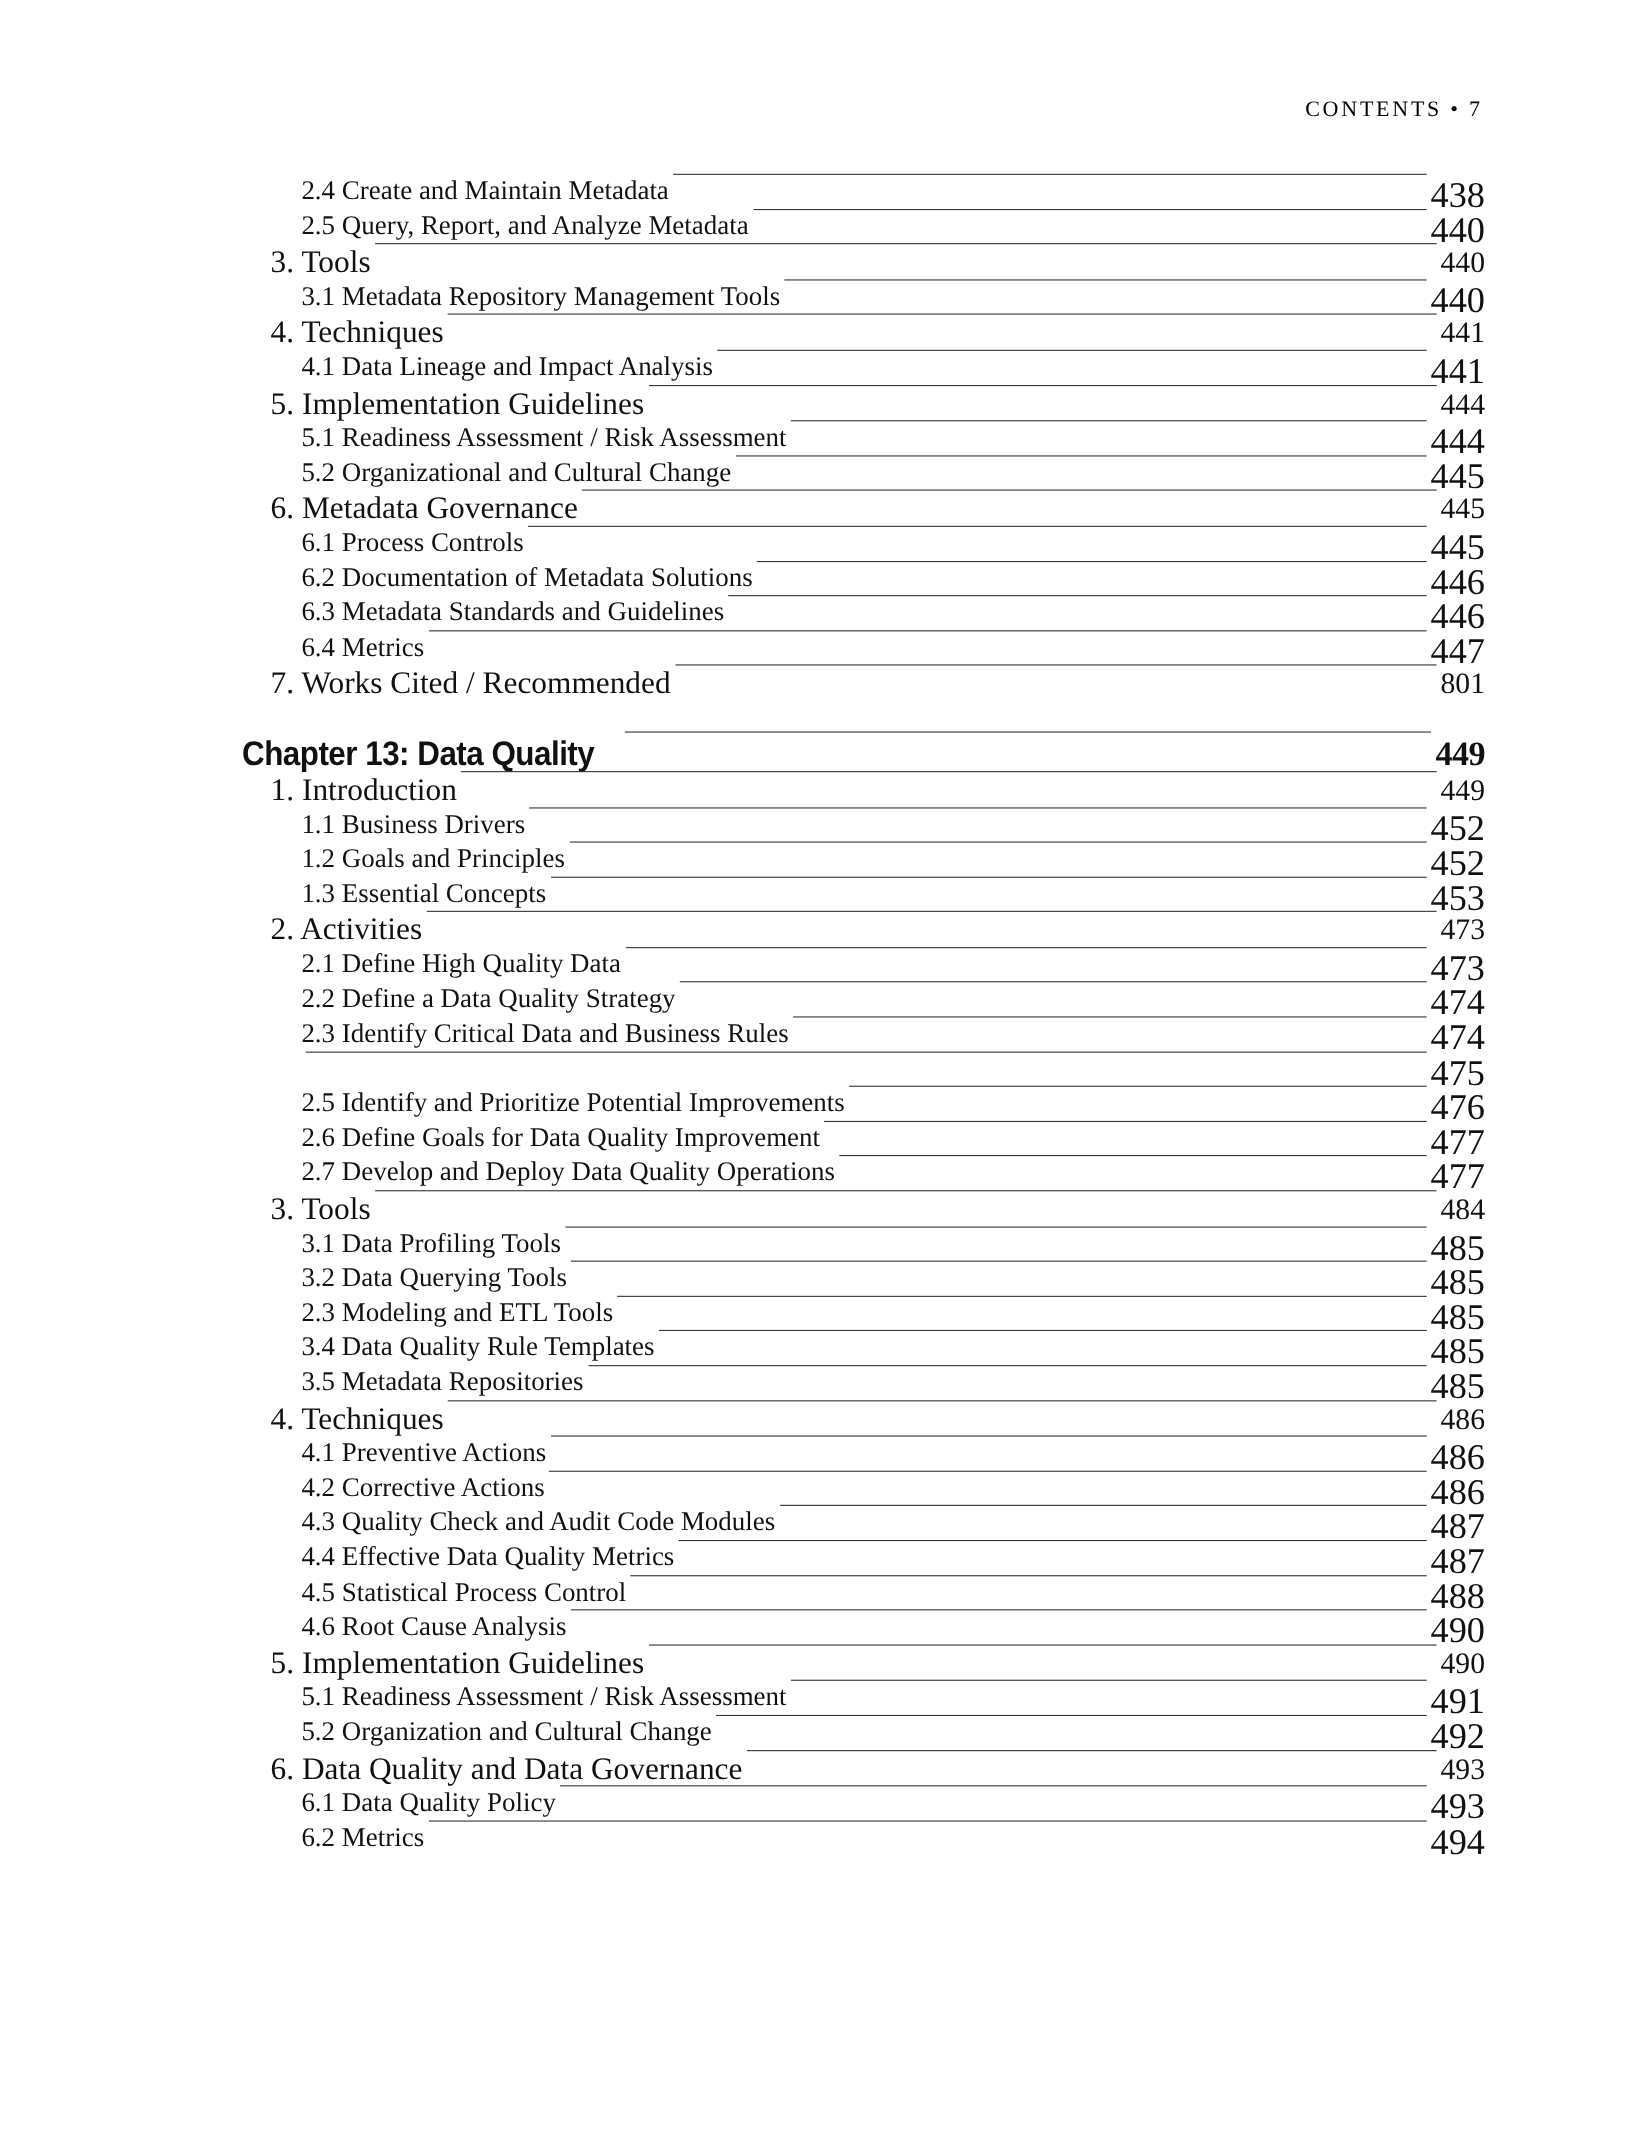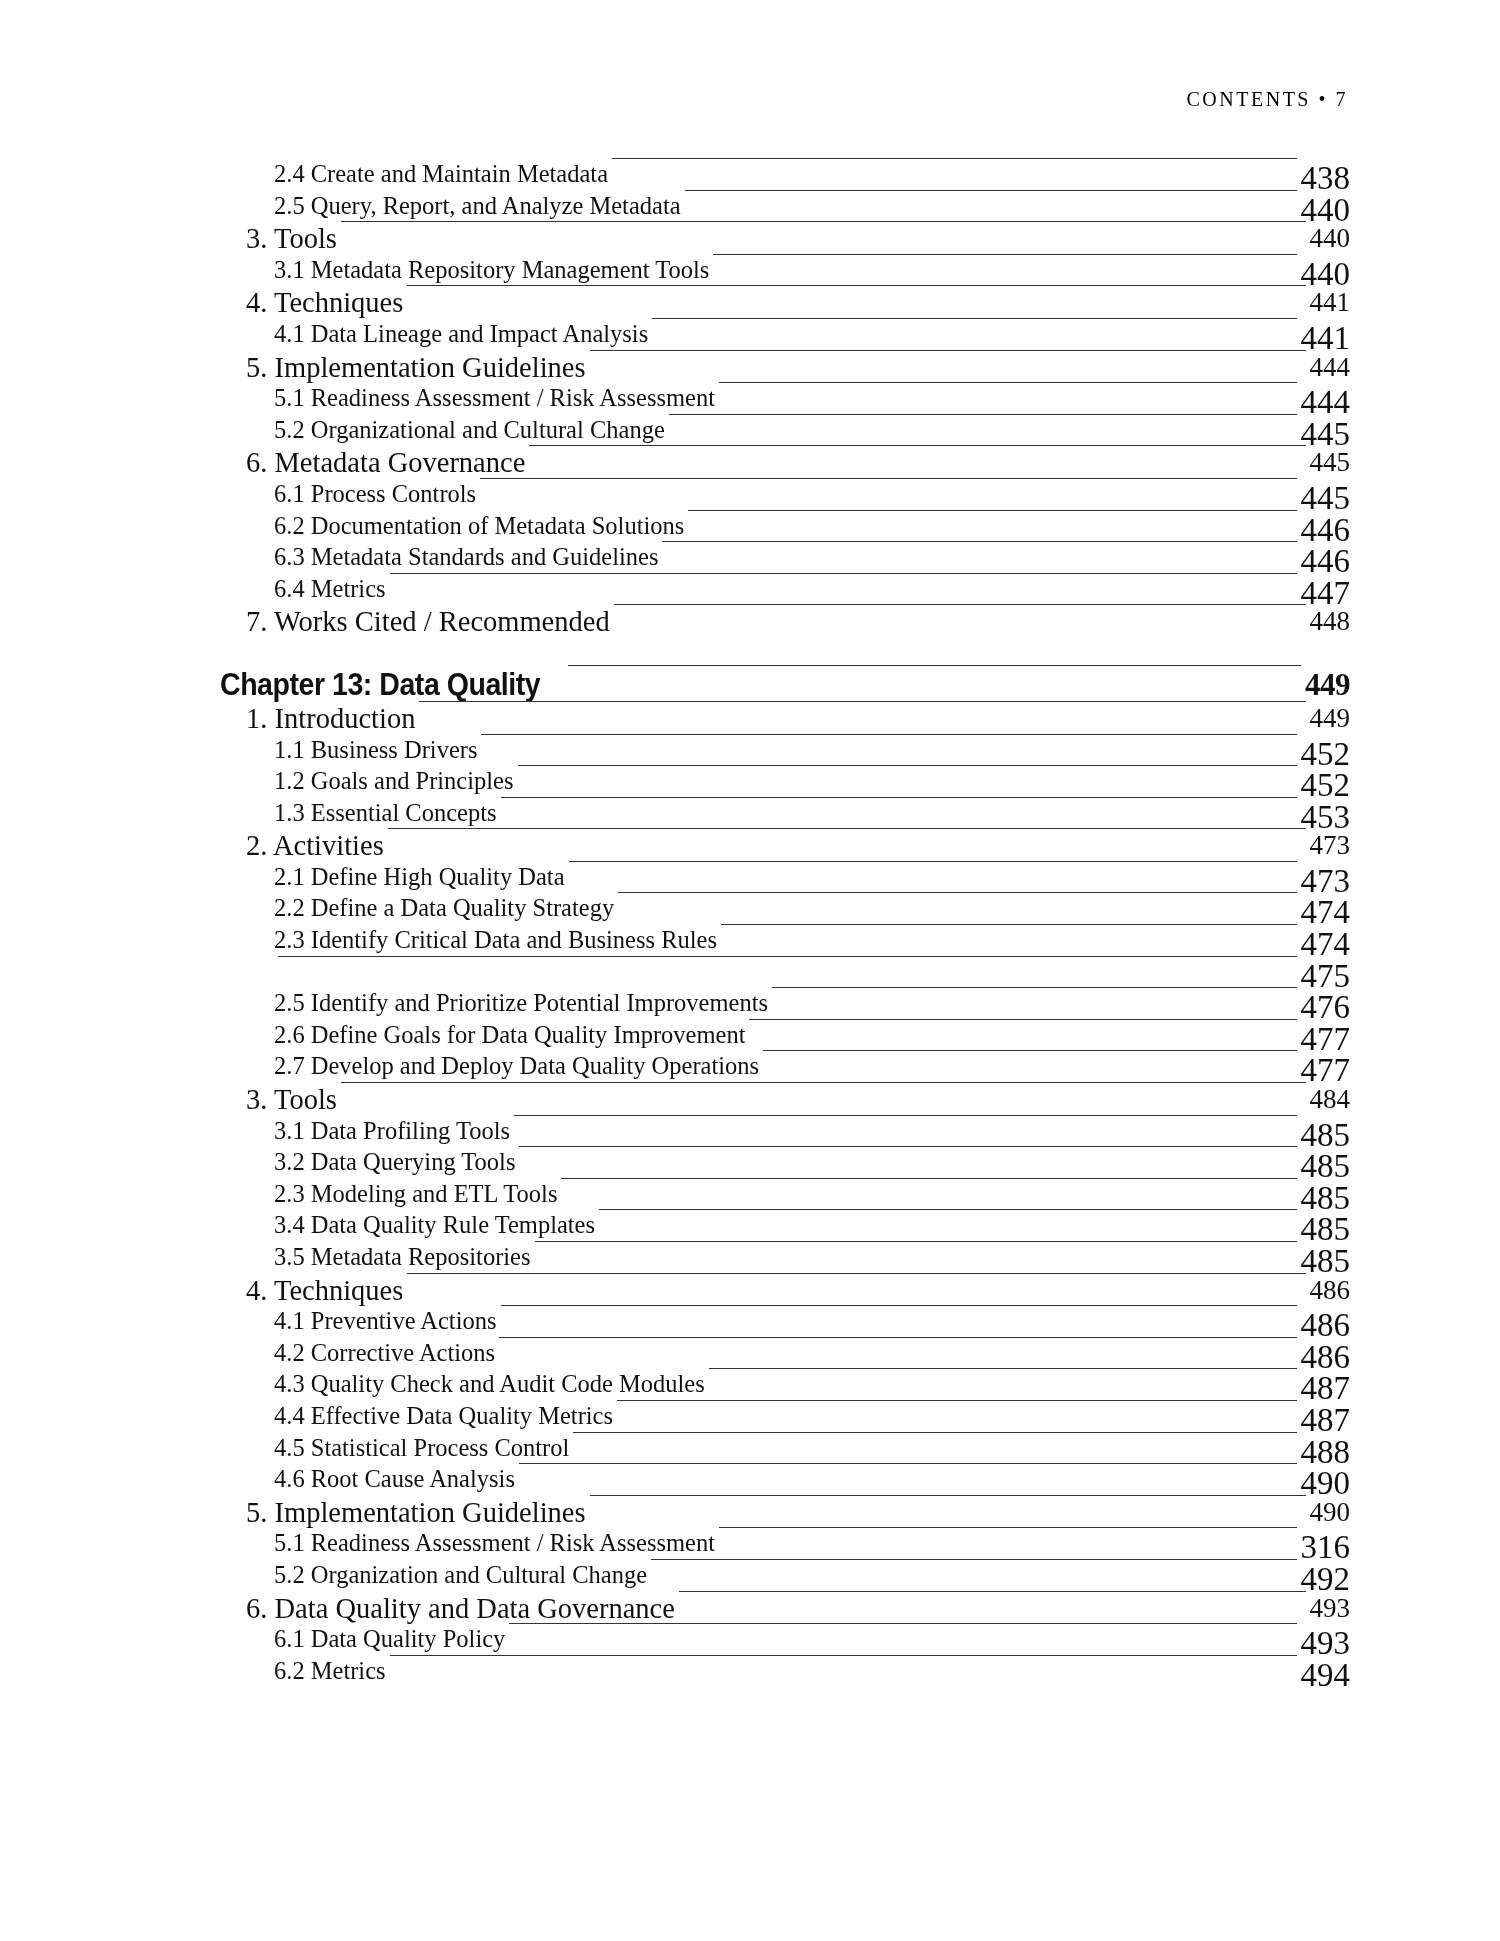--- a/index.html
+++ b/index.html
@@ -98,21 +98,21 @@
       <span class="page">446</span>
     </div>
     <div class="row lvl2">
       <span class="label">6.4 Metrics</span>
       <span class="leader"></span>
       <span class="page">447</span>
     </div>
     <div class="row lvl1">
       <span class="label">7. Works Cited / Recommended</span>
       <span class="leader"></span>
-      <span class="page">448</span>
+      <span class="page">801</span>
     </div>
     <div class="row chapter">
       <span class="label">Chapter 13: Data Quality</span>
       <span class="leader"></span>
       <span class="page">449</span>
     </div>
     <div class="row lvl1">
       <span class="label">1. Introduction</span>
       <span class="leader"></span>
       <span class="page">449</span>
@@ -237,21 +237,21 @@
       <span class="page">490</span>
     </div>
     <div class="row lvl1">
       <span class="label">5. Implementation Guidelines</span>
       <span class="leader"></span>
       <span class="page">490</span>
     </div>
     <div class="row lvl2">
       <span class="label">5.1 Readiness Assessment / Risk Assessment</span>
       <span class="leader"></span>
-      <span class="page">316</span>
+      <span class="page">491</span>
     </div>
     <div class="row lvl2">
       <span class="label">5.2 Organization and Cultural Change</span>
       <span class="leader"></span>
       <span class="page">492</span>
     </div>
     <div class="row lvl1">
       <span class="label">6. Data Quality and Data Governance</span>
       <span class="leader"></span>
       <span class="page">493</span>

